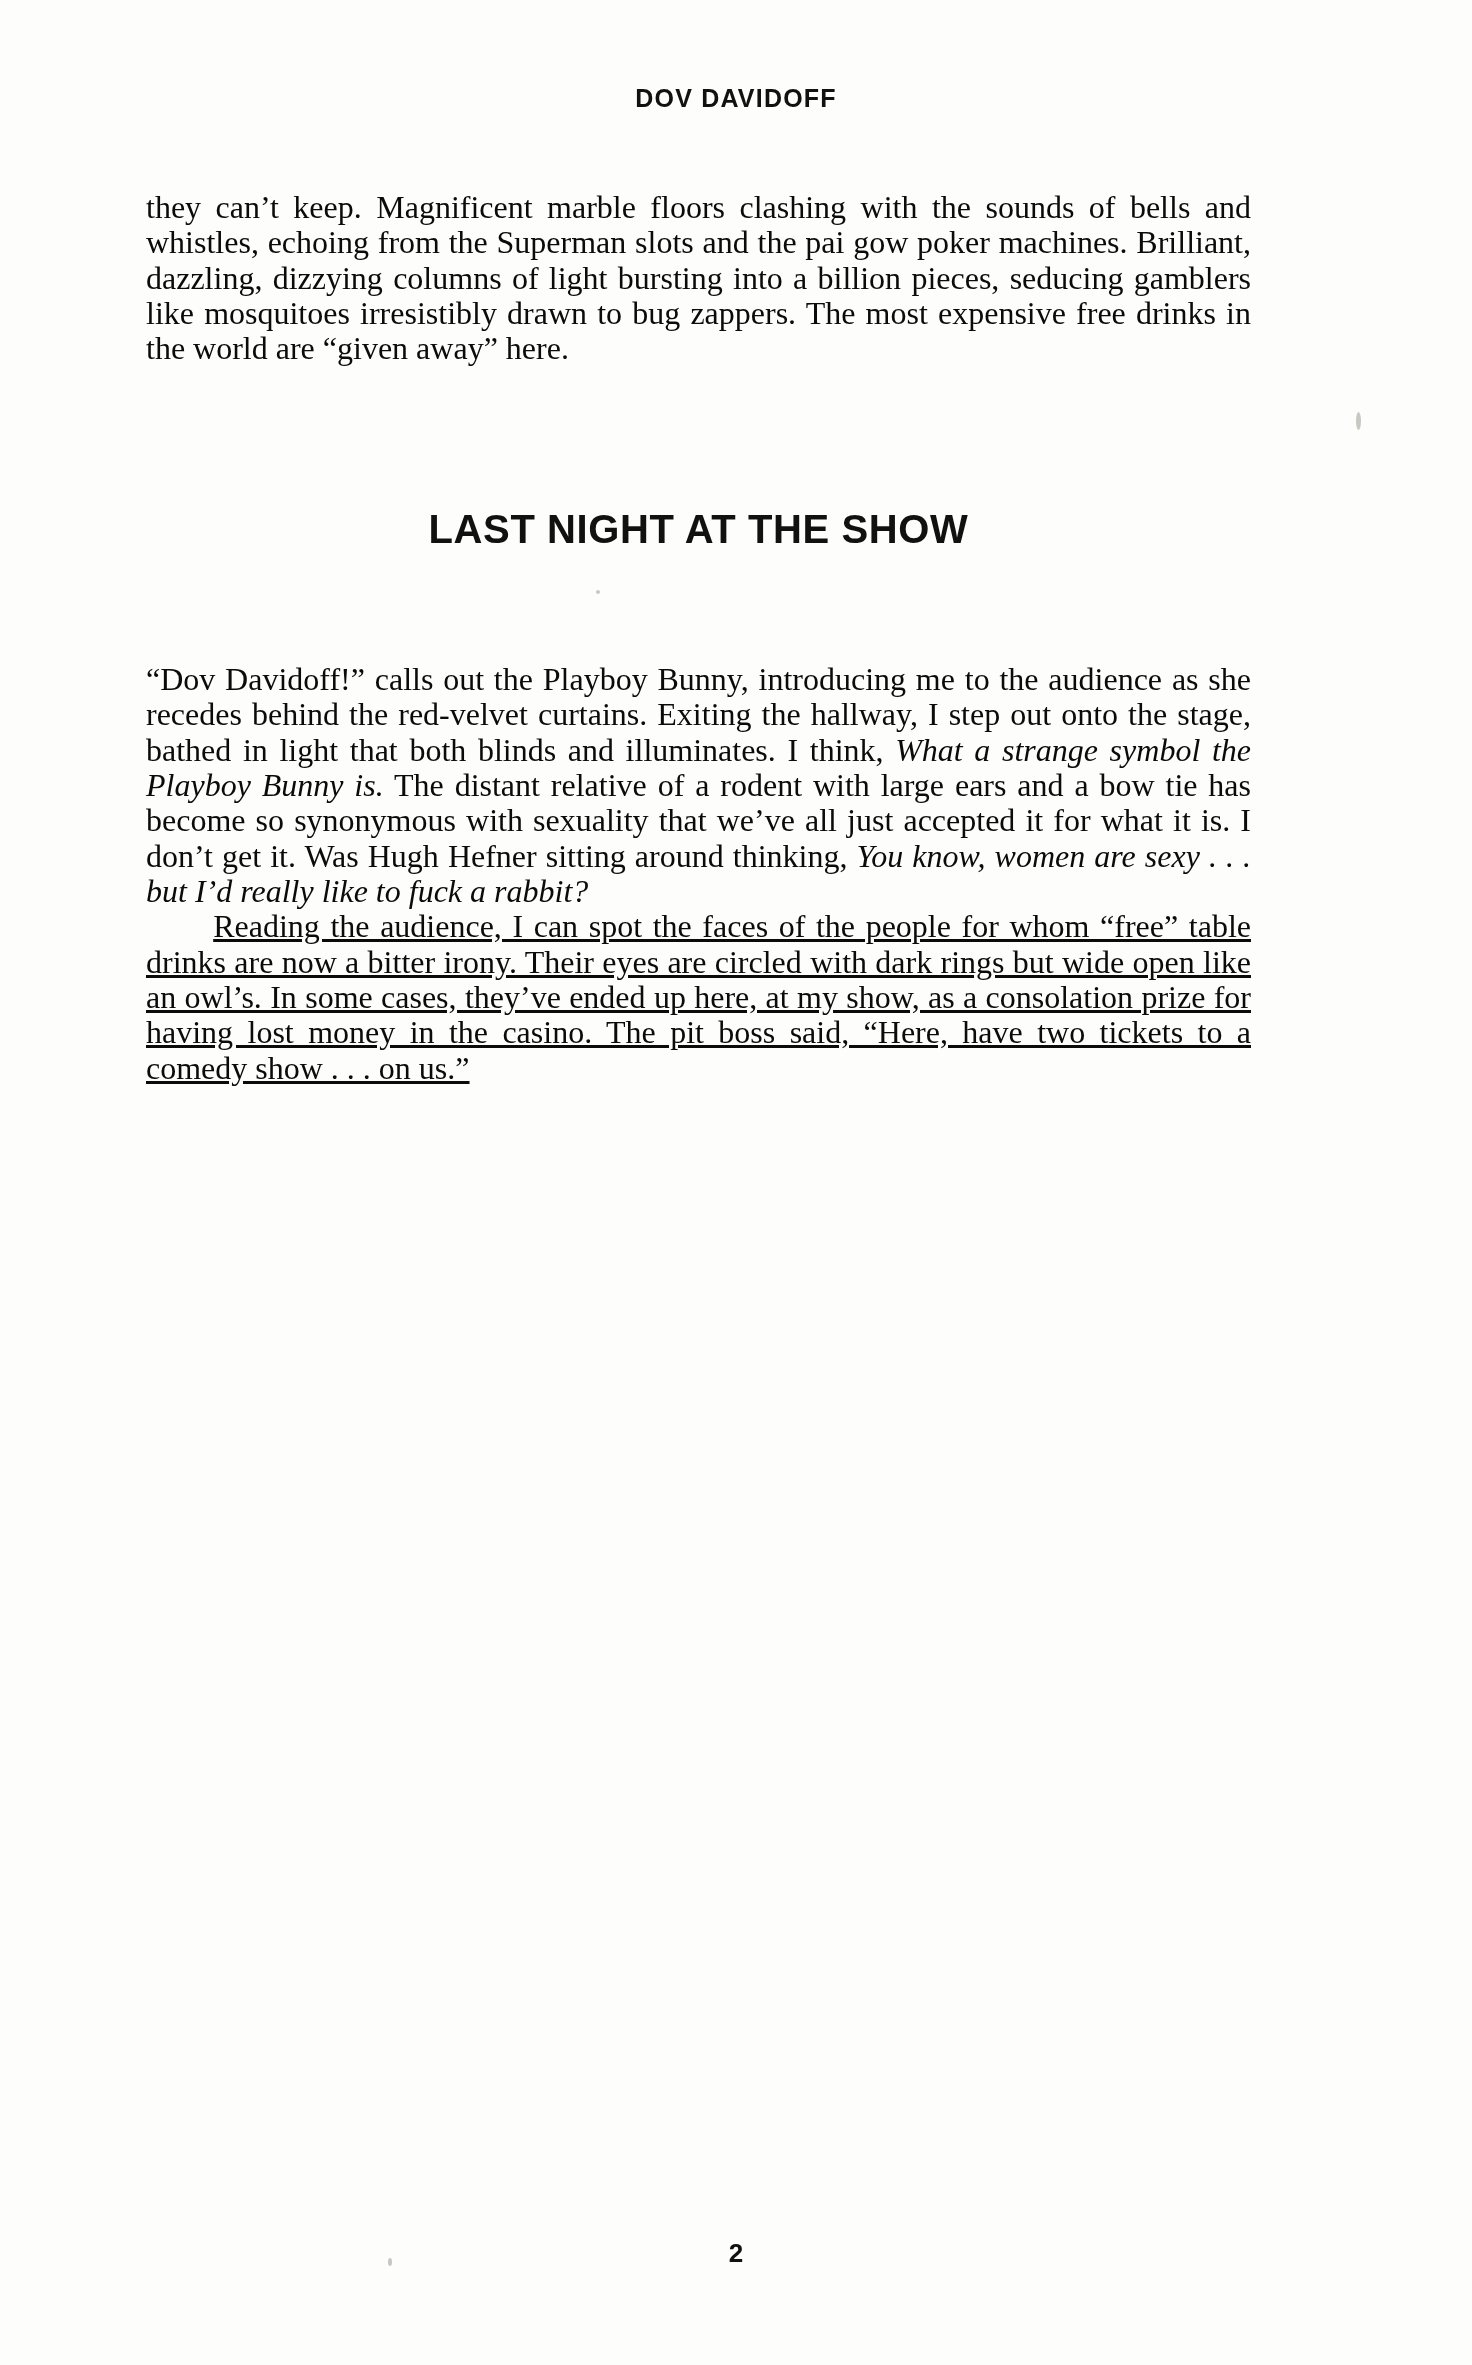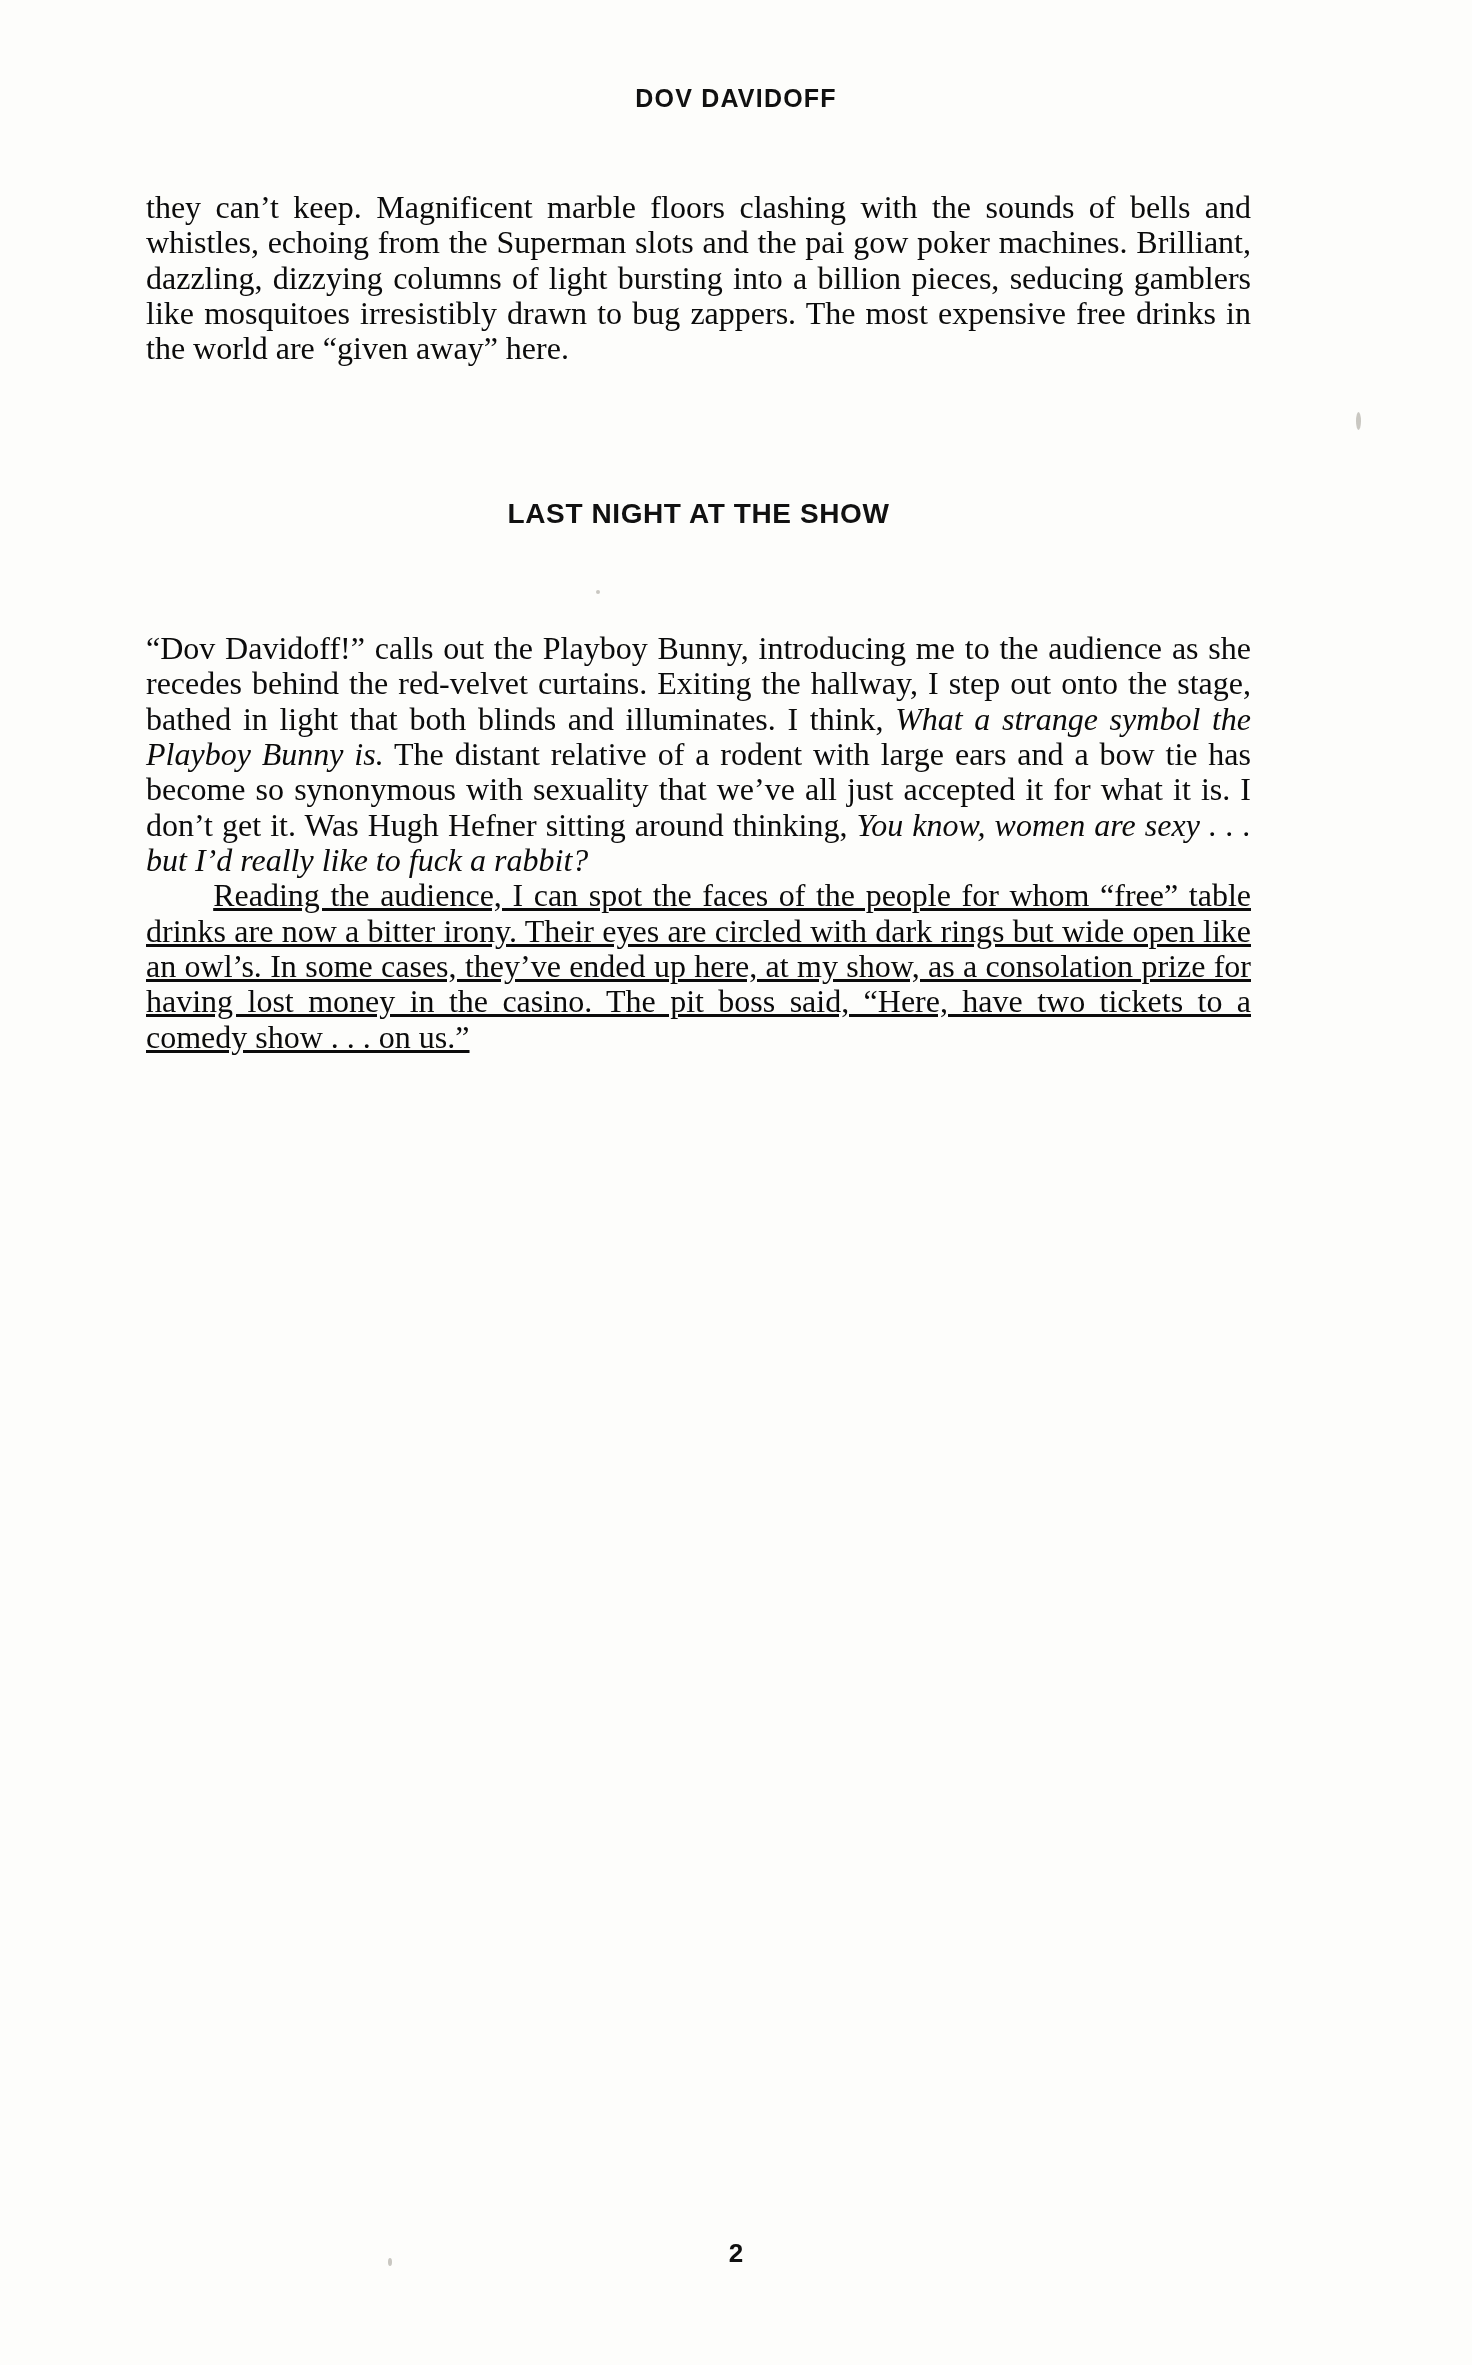--- a/index.html
+++ b/index.html
@@ -43,25 +43,25 @@
     -webkit-hyphens: manual;
     hyphens: manual;
   }
   p.body.indent {
     text-indent: 2.1em;
     text-decoration: underline;
   }
   .section-head {
     font-family: "Liberation Sans", sans-serif;
     font-weight: bold;
-    font-size: 28px;
+    font-size: 40px;
     letter-spacing: 0.6px;
     text-align: center;
     color: #111;
-    margin: 3px;
+    margin: 12px;
   }
   .gap-after-para { height: 128px; }
   .gap-after-head { height: 98px; }
   i { }
   .folio {
     position: absolute;
     bottom: 96px;
     left: 0;
     width: 100%;
     text-align: center;

